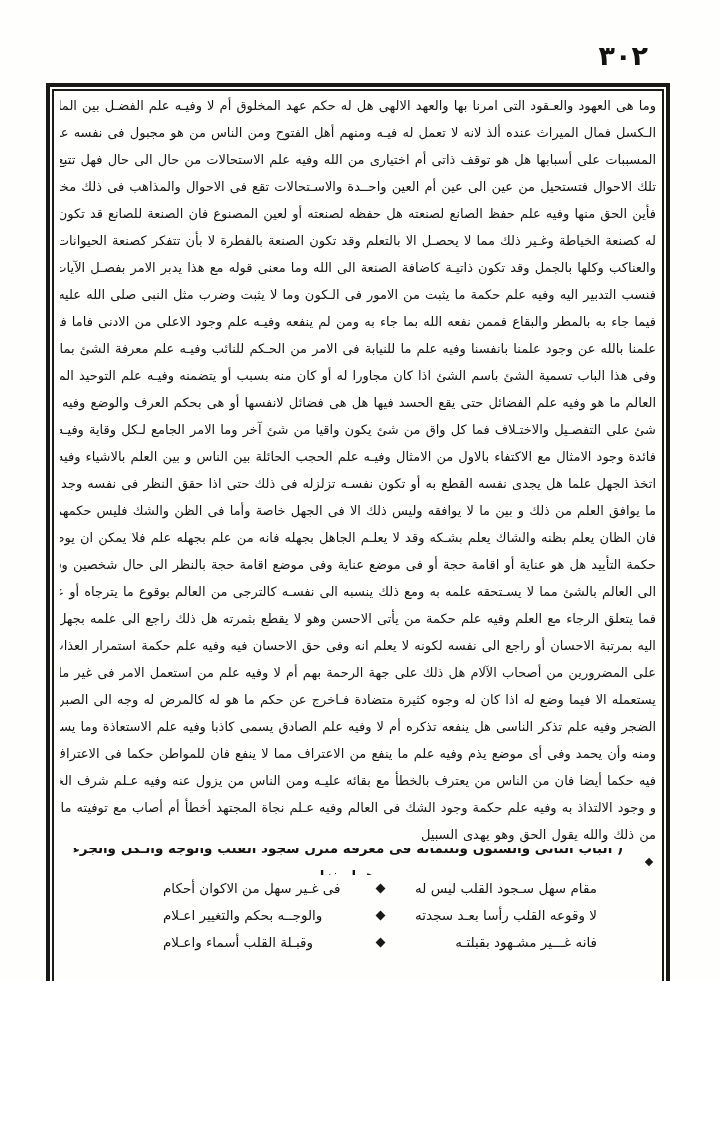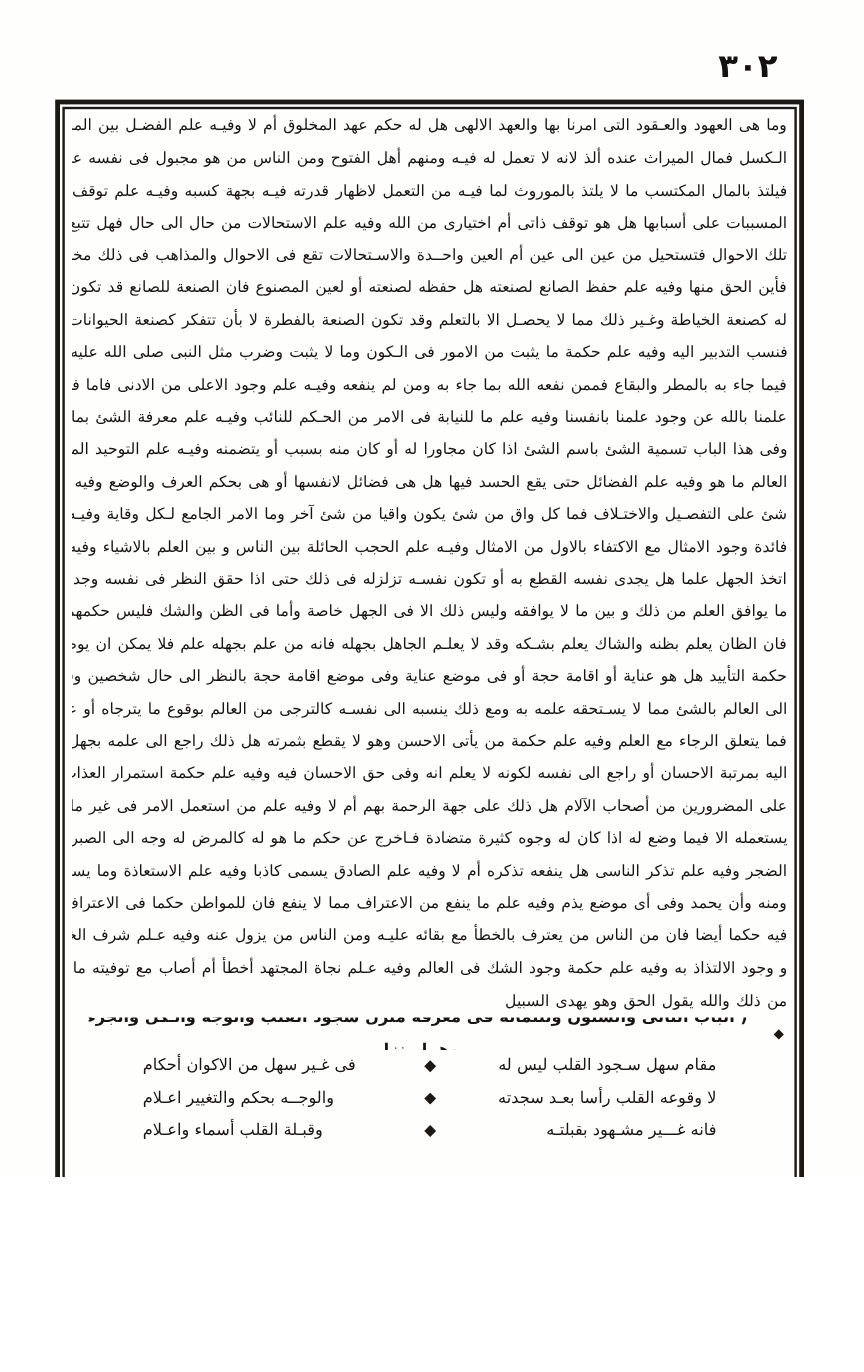--- a/index.html
+++ b/index.html
@@ -69,21 +69,21 @@
   }
   .verse-row{
     height:27px;
     display:flex;
     align-items:center;
     justify-content:space-between;
     overflow:hidden;
   }
   .hemistich{white-space:nowrap;}
   .hemistich.first{flex:1 1 50%;text-align:right;}
-  .hemistich.second{flex:1 1 50%;text-align:left;}
+  .hemistich.second{flex:1 1 50%;text-align:left;margin-left:44px;}
   .fleuron{
     display:inline-block;
     width:7px;height:7px;
     background:#1b1916;
     transform:rotate(45deg);
     margin:0 10px;
     flex:0 0 auto;
   }
   .fleuron.small{width:6px;height:6px;margin:0 4px;}
   .catchword{
@@ -100,25 +100,25 @@
 <div class="sheet">
 
   <div class="page-number">٣٠٢</div>
 
   <div class="frame">
     <div class="frame-inner">
 
       <div class="body-text">
         <div class="body-line">وما هى العهود والعـقود التى امرنا بها والعهد الالهى هل له حكم عهد المخلوق أم لا وفيـه علم الفضـل بين المال الموروث</div>
         <div class="body-line">الـكسل فمال الميراث عنده ألذ لانه لا تعمل له فيـه ومنهم أهل الفتوح ومن الناس من هو مجبول فى نفسه على الرياسة</div>
-        <div class="body-line">فيلتذ بالمال المكتسب ما لا يلتذ بالموروث لما فيـه من التعمل لاظهار قدرته فيـه بجهة كسبه وفيـه علم توقف</div>
         <div class="body-line">المسببات على أسبابها هل هو توقف ذاتى أم اختيارى من الله وفيه علم الاستحالات من حال الى حال فهل تتبع الاعيان</div>
         <div class="body-line">تلك الاحوال فتستحيل من عين الى عين أم العين واحــدة والاسـتحالات تقع فى الاحوال والمذاهب فى ذلك مختلفة</div>
         <div class="body-line">فأين الحق منها وفيه علم حفظ الصانع لصنعته هل حفظه لصنعته أو لعين المصنوع فان الصنعة للصانع قد تكون مستفادة</div>
         <div class="body-line">له كصنعة الخياطة وغـير ذلك مما لا يحصـل الا بالتعلم وقد تكون الصنعة بالفطرة لا بأن تتفكر كصنعة الحيوانات كالنحل</div>
+        <div class="body-line">والعناكب وكلها بالجمل وقد تكون ذاتيـة كاضافة الصنعة الى الله وما معنى قوله مع هذا يدبر الامر بفصـل الآيات</div>
         <div class="body-line">فنسب التدبير اليه وفيه علم حكمة ما يثبت من الامور فى الـكون وما لا يثبت وضرب مثل النبى صلى الله عليه وسلم بذلك</div>
         <div class="body-line">فيما جاء به بالمطر والبقاع فممن نفعه الله بما جاء به ومن لم ينفعه وفيـه علم وجود الاعلى من الادنى فاما فى المعانى كوجود</div>
         <div class="body-line">علمنا بالله عن وجود علمنا بانفسنا وفيه علم ما للنيابة فى الامر من الحـكم للنائب وفيـه علم معرفة الشئ بما يكون منه لا به</div>
         <div class="body-line">وفى هذا الباب تسمية الشئ باسم الشئ اذا كان مجاورا له أو كان منه بسبب أو يتضمنه وفيـه علم التوحيد المطلوب من</div>
         <div class="body-line">العالم ما هو وفيه علم الفضائل حتى يقع الحسد فيها هل هى فضائل لانفسها أو هى بحكم العرف والوضع وفيه علم ما يبقى به كل</div>
         <div class="body-line">شئ على التفصـيل والاختـلاف فما كل واق من شئ يكون واقيا من شئ آخر وما الامر الجامع لـكل وقاية وفيـه علم</div>
         <div class="body-line">فائدة وجود الامثال مع الاكتفاء بالاول من الامثال وفيـه علم الحجب الحائلة بين الناس و بين العلم بالاشياء وفيه علم من</div>
         <div class="body-line">اتخذ الجهل علما هل يجدى نفسه القطع به أو تكون نفسـه تزلزله فى ذلك حتى اذا حقق النظر فى نفسه وجد الفرق بين</div>
         <div class="body-line">ما يوافق العلم من ذلك و بين ما لا يوافقه وليس ذلك الا فى الجهل خاصة وأما فى الظن والشك فليس حكمهما هذا الحـكم</div>
         <div class="body-line">فان الظان يعلم بظنه والشاك يعلم بشـكه وقد لا يعلـم الجاهل بجهله فانه من علم بجهله علم فلا يمكن ان يوصف به وفيـه علم</div>

